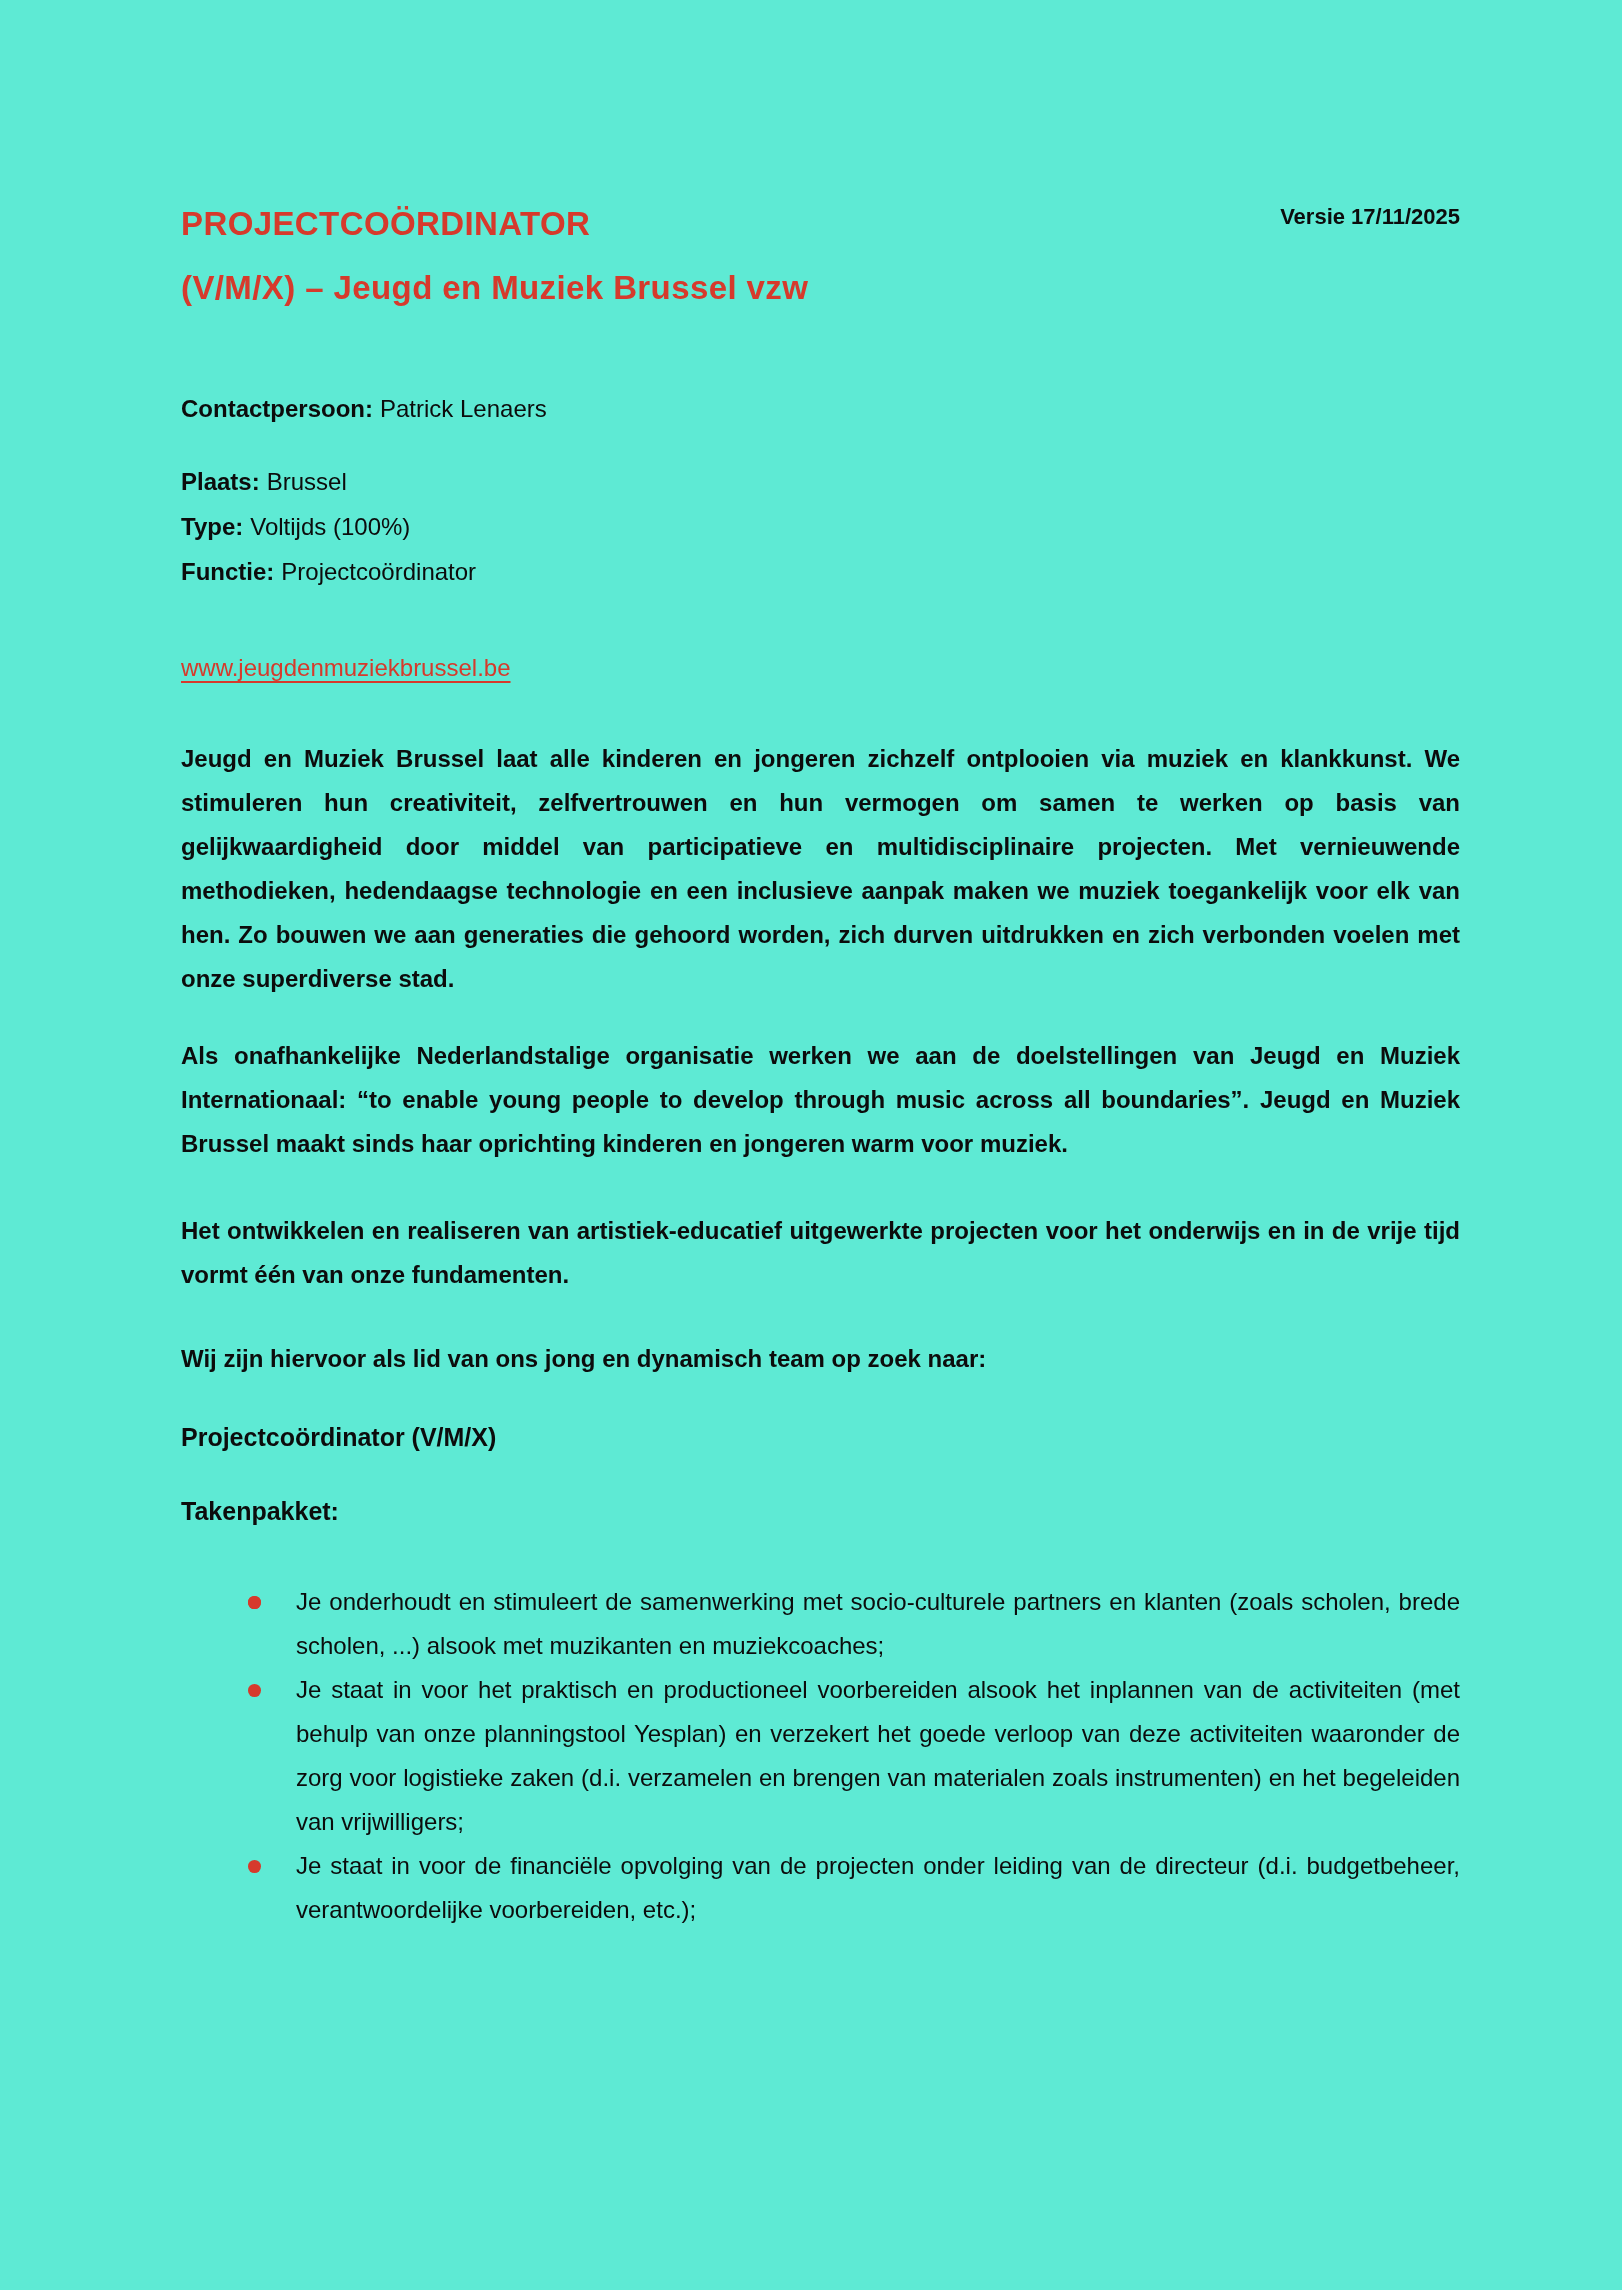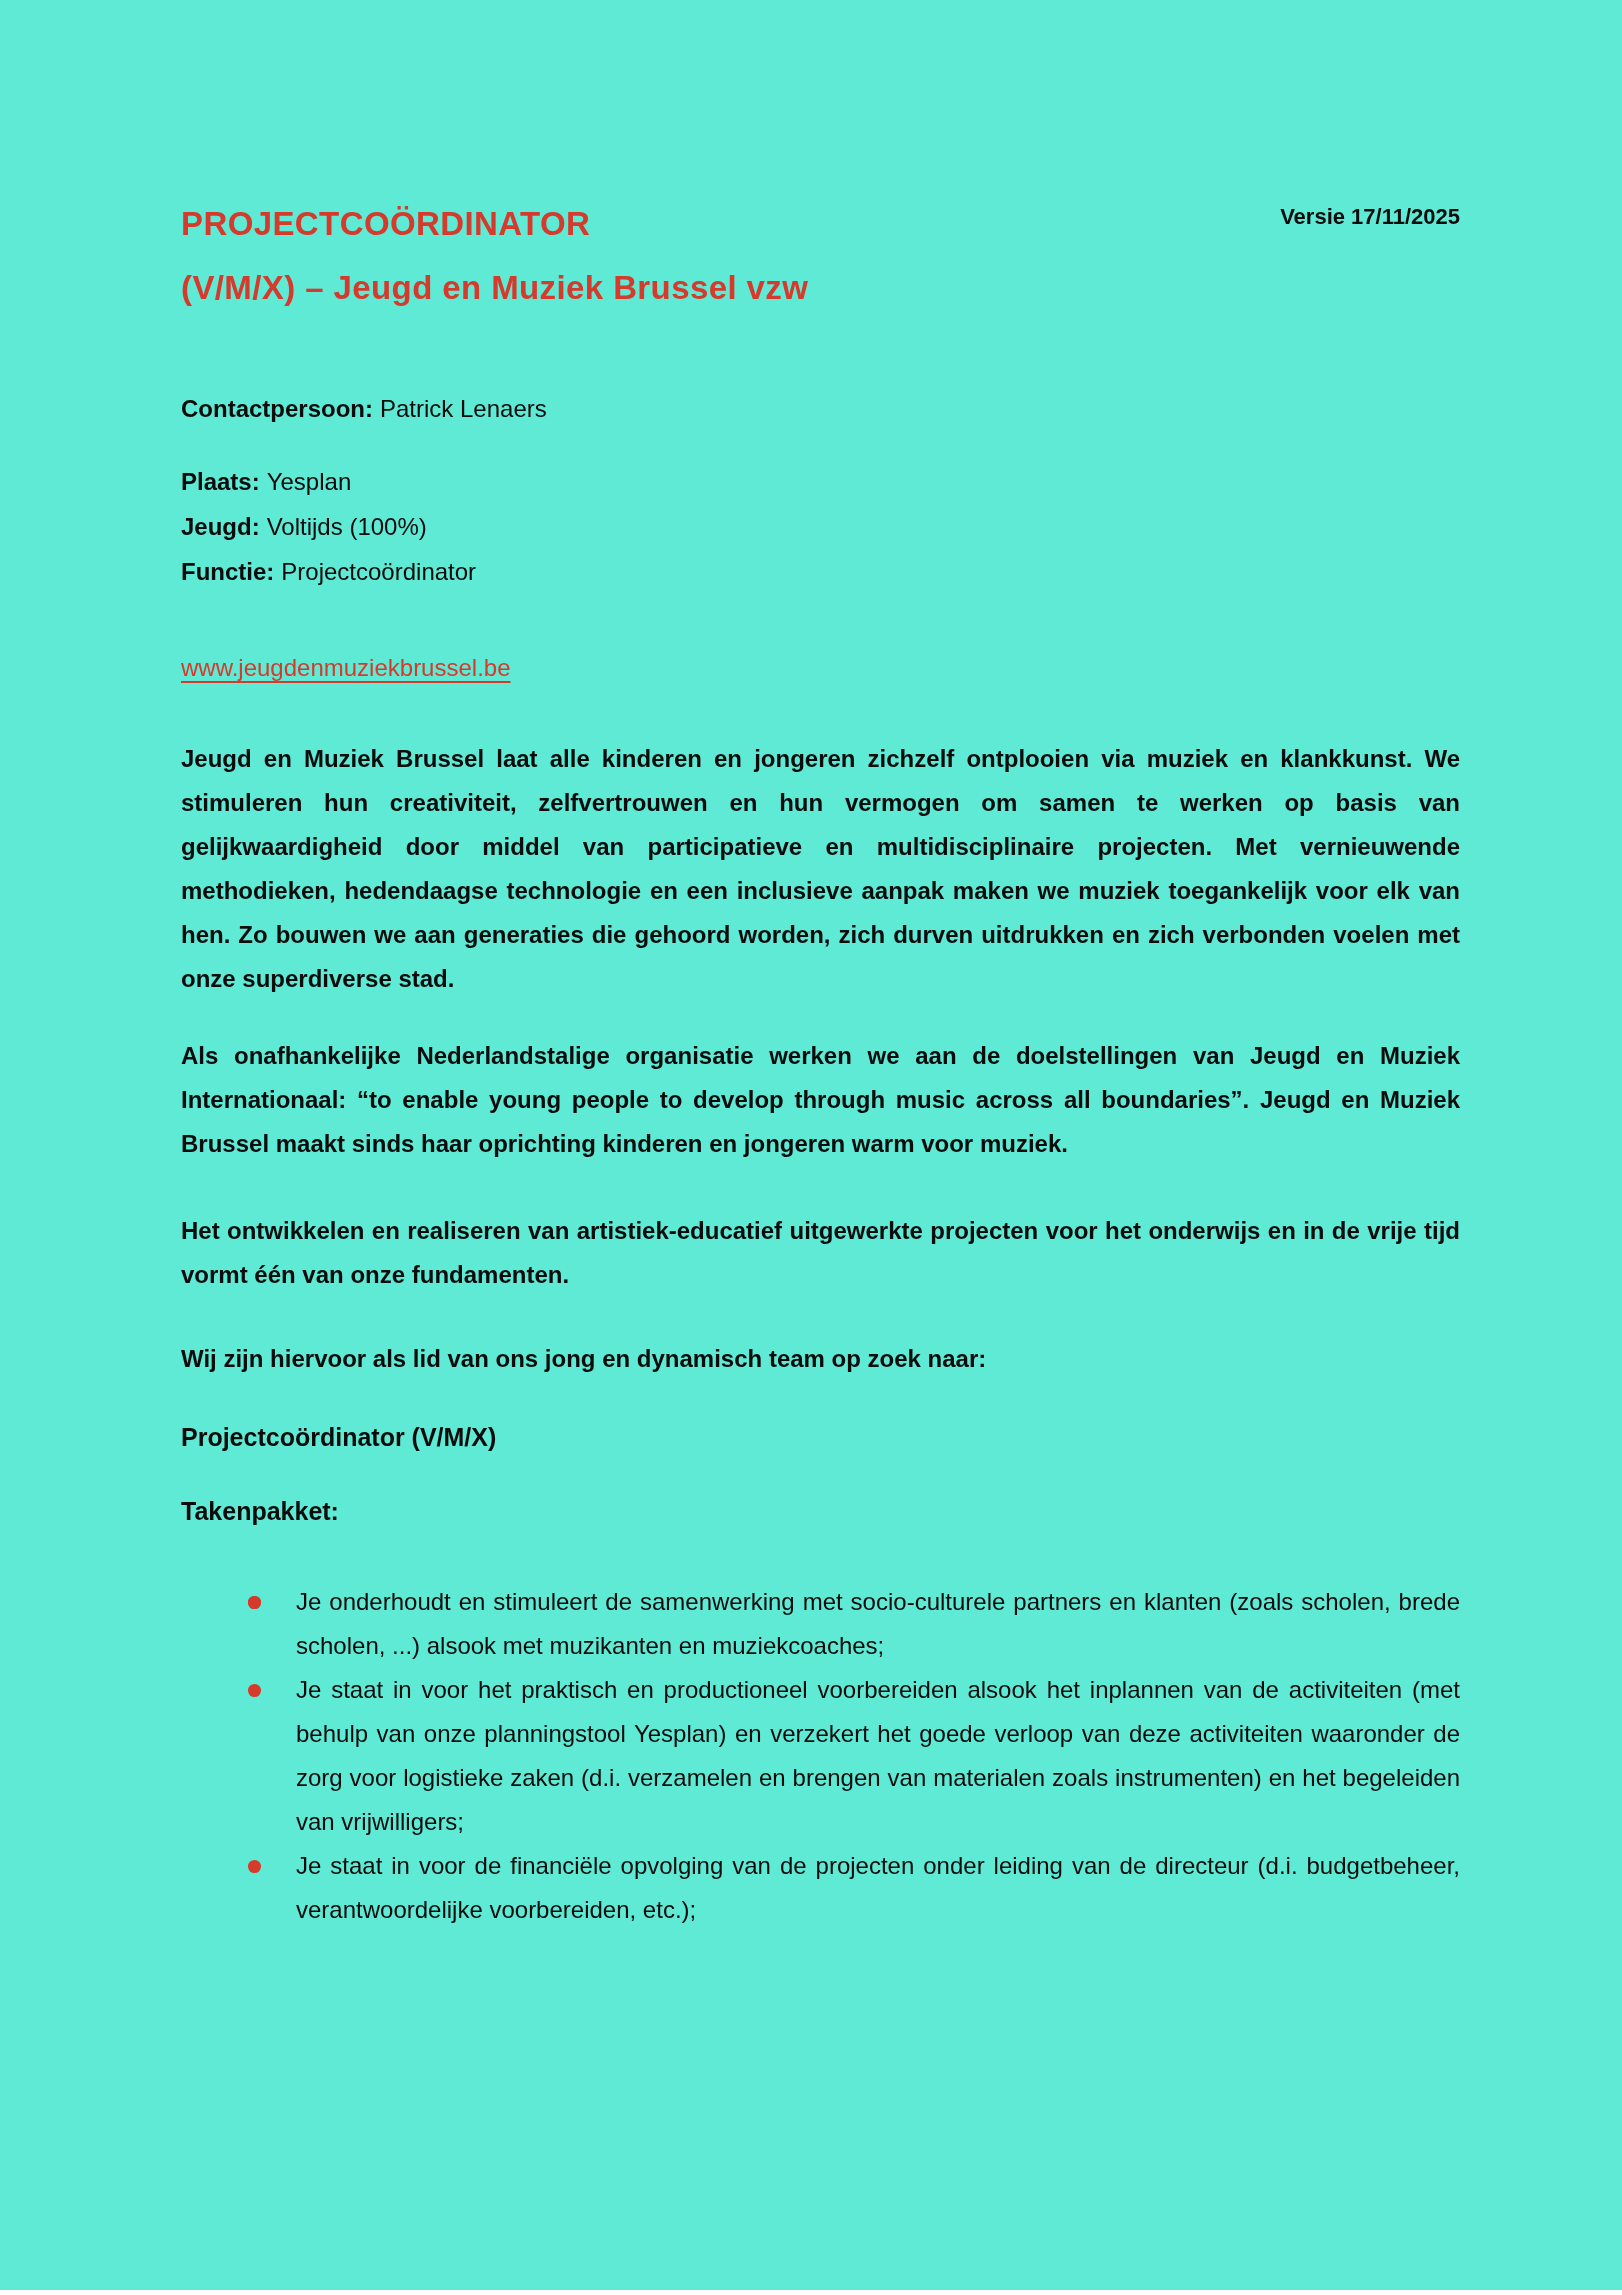--- a/index.html
+++ b/index.html
@@ -127,24 +127,24 @@
     </h1>
     <div class="version">Versie 17/11/2025</div>
   </div>
 
   <p class="contact-line">
     <span class="label">Contactpersoon:</span><span>Patrick Lenaers</span>
   </p>
 
   <div class="meta-block">
     <div>
-      <span class="label">Plaats:</span><span>Yesplan</span>
+      <span class="label">Plaats:</span><span>Brussel</span>
     </div>
     <div>
-      <span class="label">Jeugd:</span><span>Voltijds (100%)</span>
+      <span class="label">Type:</span><span>Voltijds (100%)</span>
     </div>
     <div>
       <span class="label">Functie:</span><span>Projectcoördinator</span>
     </div>
   </div>
 
   <p class="site-link-line">
     <a class="site-link">www.jeugdenmuziekbrussel.be</a>
   </p>
 

